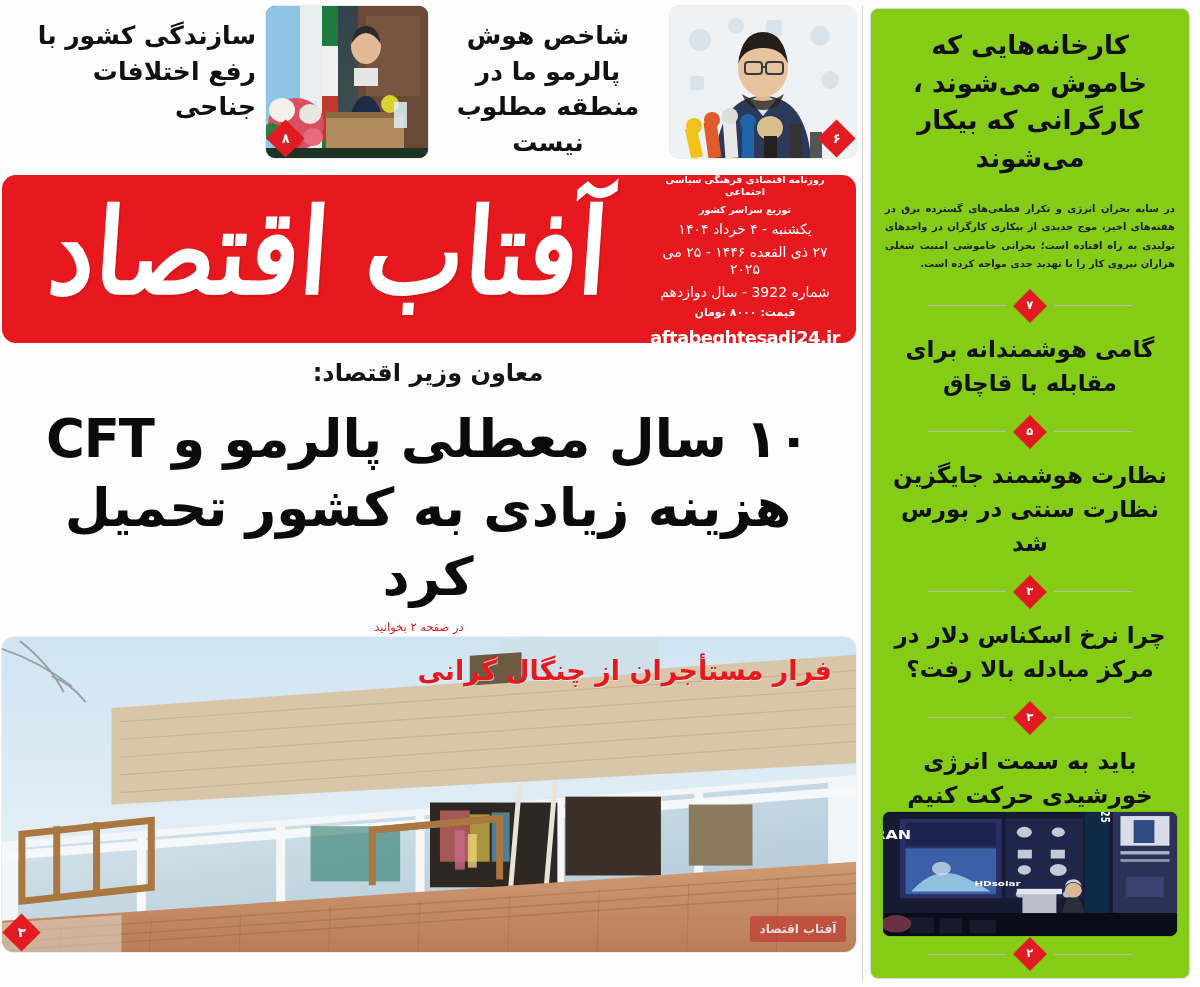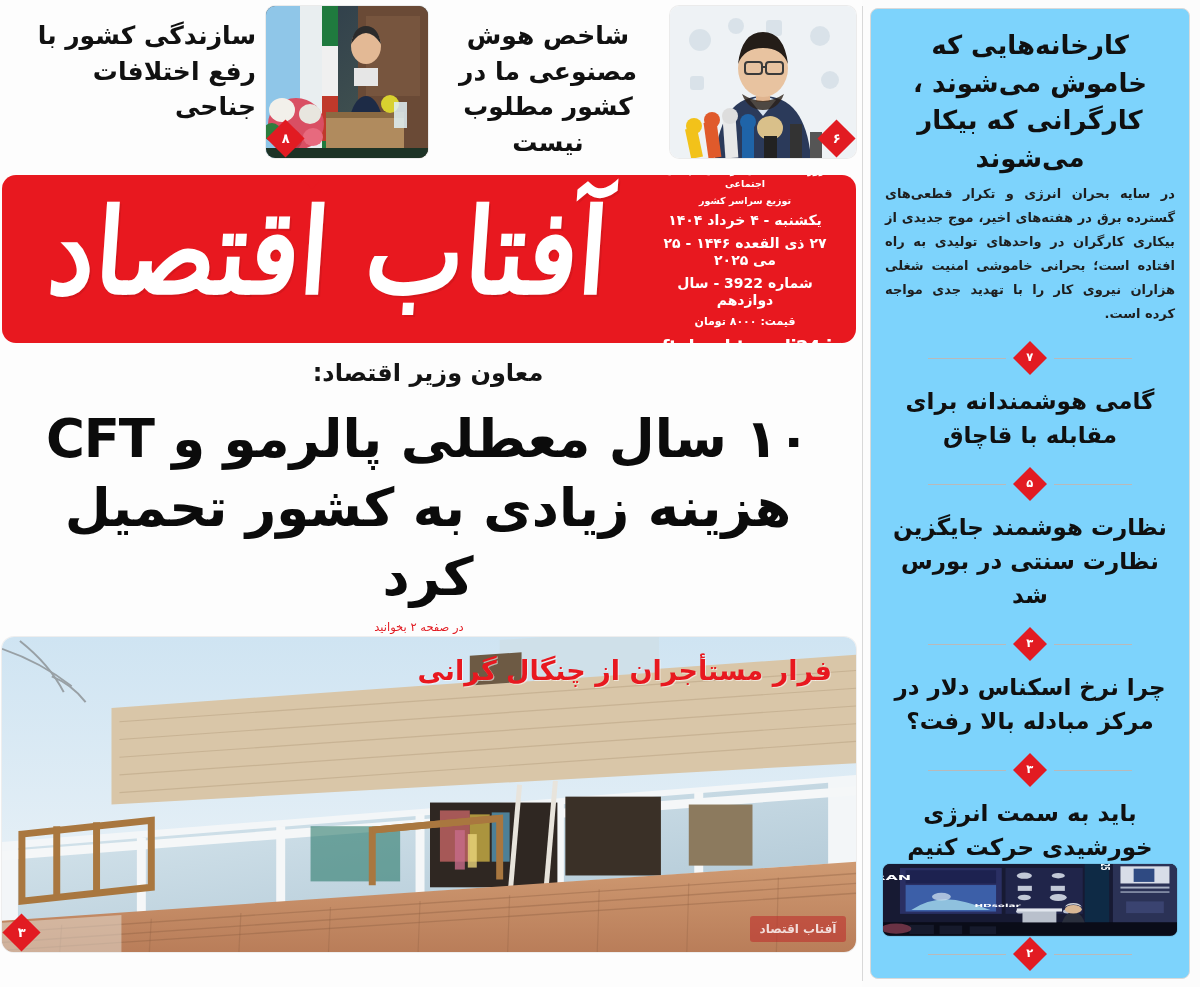--- a/index.html
+++ b/index.html
@@ -129,21 +129,21 @@
     width: 212px;
     padding: 14px 16px 10px 6px;
     text-align: center;
     color: #fff;
     display: flex;
     flex-direction: column;
     gap: 5px;
     align-items: center;
   }
   .colophon .tiny { font-size: 9.5px; font-weight: bold; line-height: 1.3; }
-  .colophon .line { font-size: 14px; font-weight: bold; line-height: 1.25; }
+  .colophon .line { font-size: 14px; font-weight: normal; line-height: 1.25; }
   .colophon .price { font-size: 11px; font-weight: bold; }
   .colophon .site {
     font-family: "DejaVu Sans", "Liberation Sans", sans-serif;
     font-size: 18px;
     font-weight: bold;
     letter-spacing: -0.6px;
     direction: ltr;
     margin-top: 3px;
   }
 
@@ -251,39 +251,39 @@
   .side-col::after {
     content: "";
     position: absolute;
     top: 6px; bottom: 6px; left: 0;
     width: 1px;
     background: #d8d8d8;
   }
   .side-inner {
     border: 1px solid #d9d9d9;
     border-radius: 8px;
-    background: #7dd3fc;
+    background: #84cc16;
     height: 100%;
     padding: 14px 12px 10px 12px;
     display: flex;
     flex-direction: column;
   }
 
   .side-lead-head {
     text-align: center;
     font-size: 26px;
     font-weight: bold;
     color: #101010;
     line-height: 1.45;
     letter-spacing: -0.6px;
     padding: 4px 2px 0 2px;
   }
   .side-lead-body {
-    margin-top: 4px;
-    font-size: 13px;
+    margin-top: 22px;
+    font-size: 10px;
     line-height: 1.85;
     color: #1e1e1e;
     text-align: justify;
     padding: 0 2px;
     font-weight: bold;
   }
 
   .divider {
     display: flex;
     align-items: center;
@@ -380,21 +380,21 @@
             </g>
             <rect x="0" y="142" width="162" height="10" fill="#1d3326"></rect>
           </svg>
           <div class="badge bl">
             <span>۸</span>
           </div>
         </div>
       </div>
 
       <div class="teaser">
-        <div class="teaser-text center">شاخص هوش مصنوعی ما در کشور مطلوب نیست</div>
+        <div class="teaser-text center">شاخص هوش پالرمو ما در منطقه مطلوب نیست</div>
         <div class="photo-frame ph-a">
           <svg width="186" height="152" viewBox="0 0 186 152">
             <rect width="186" height="152" fill="#eef2f5"></rect>
             <g opacity="0.25" fill="#9fb6c6">
               <circle cx="30" cy="34" r="11"></circle>
                 <circle cx="66" cy="20" r="8"></circle>
               <circle cx="150" cy="30" r="10"></circle>
                 <rect x="96" y="14" width="16" height="16" rx="3"></rect>
               <rect x="20" y="70" width="14" height="14" rx="3"></rect>
                 <circle cx="160" cy="74" r="9"></circle>

